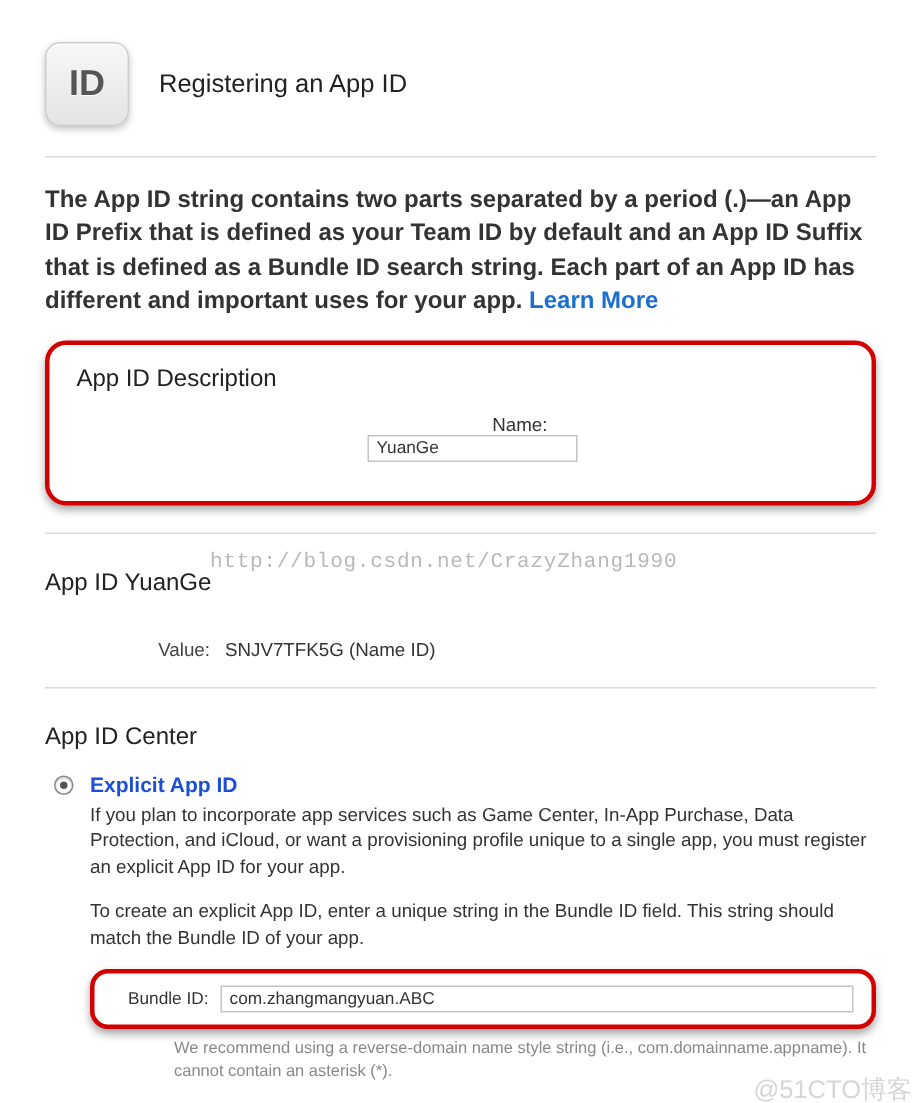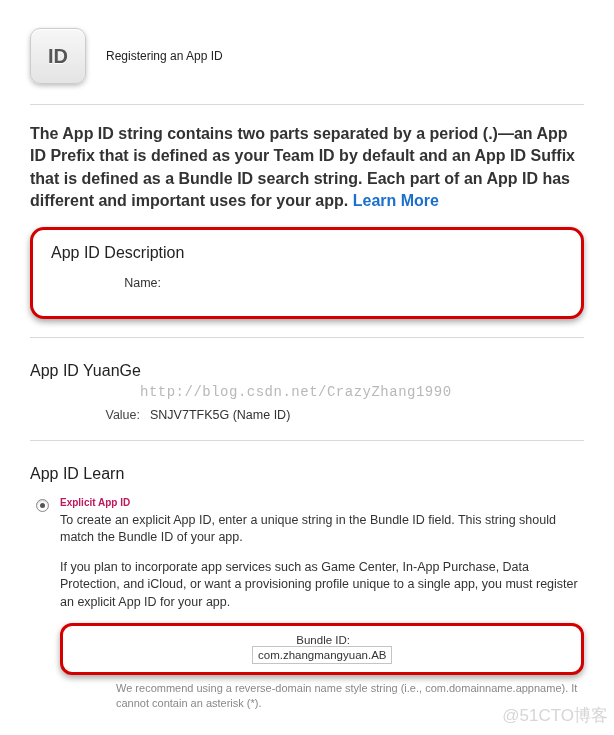--- a/index.html
+++ b/index.html
@@ -12,71 +12,71 @@
       position: relative;
     }
     .hdr { display: flex; align-items: center; gap: 20px; margin-bottom: 20px; }
     .id-icon {
       width: 56px; height: 56px;
       background: linear-gradient(#f7f7f7,#e4e4e4);
       border: 1px solid #ccc;
       border-radius: 10px;
       box-shadow: 0 2px 5px rgba(0,0,0,0.25), inset 0 1px 0 #fff;
       display: flex; align-items: center; justify-content: center;
-      font-weight: bold; font-size: 20px; color: #555;
+      font-weight: bold; font-size: 24px; color: #555;
       text-shadow: 0 1px 0 #fff;
     }
-    h1 { font-size: 12px; font-weight: 500; color: #222; }
+    h1 { font-size: 17px; font-weight: 500; color: #222; }
     .rule { border: none; border-top: 1px solid #d9d9d9; margin: 18px 0; }
     .intro { font-size: 16px; color: #333; line-height: 1.4; margin-bottom: 14px; font-weight: bold; }
     .link { color: #1a6fcf; cursor: pointer; }
     h2 { font-size: 16px; font-weight: 400; color: #222; margin-bottom: 14px; }
     .box {
       border: 3px solid #d40000;
       border-radius: 14px;
       box-shadow: 0 3px 6px rgba(0,0,0,0.35);
       padding: 14px 2px 22px 18px;
       margin-bottom: 10px;
       background: #fff;
     }
-    .row { display: flex; align-items: center; margin: 14px 0 4px 0; }
+    .row { display: flex; align-items: center; margin: 14px 0 4px 0; flex-direction: column; }
     .lbl { width: 120px; text-align: right; font-size: 12.5px; color: #333; padding-right: 10px; }
     .inp {
       flex: 1; border: 1px solid #c4c4c4;
       padding: 2px 5px; font-size: 11.5px; color: #333;
       height: 18px; background: #fff;
       font-family: inherit;
     }
     .hint { font-size: 11px; color: #888; margin-left: 130px; margin-top: 3px; }
     .sect { margin: 24px 0 12px 0; }
     .wm {
-      position: absolute; left: 140px; top: 384px;
+      position: absolute; left: 140px; top: 367px;
       color: #b8b8b8; font-family: "Courier New", monospace;
       font-size: 14px; pointer-events: none; letter-spacing: 0.5px;
     }
     .val-row { display: flex; margin-top: 28px; align-items: flex-end; }
     .val-lbl { width: 120px; text-align: right; font-size: 12.5px; color: #444; padding-right: 10px; }
     .val-txt { font-size: 12.5px; color: #333; }
     .sub { margin-left: 30px; position: relative; }
     .radio { position: absolute; left: -24px; top: 2px; width: 13px; height: 13px;
              border-radius: 50%; border: 1px solid #888; background: #fff;
              box-shadow: inset 0 1px 2px rgba(0,0,0,0.2);
              display: flex; align-items: center; justify-content: center; }
     .radio::after { content: ''; width: 5px; height: 5px; border-radius: 50%;
                     background: #555; }
-    .h3 { font-size: 10px; font-weight: bold; color: #be185d; margin-bottom: 4px; }
+    .h3 { font-size: 14px; font-weight: bold; color: #1d4ed8; margin-bottom: 4px; }
     .p { font-size: 12.5px; color: #333; line-height: 1.4; margin-bottom: 12px; }
     .box2 {
       border: 3px solid #d40000;
       border-radius: 12px;
       box-shadow: 0 3px 6px rgba(0,0,0,0.35);
       padding: 8px 12px;
       margin: 4px 0 6px 0;
       background: #fff;
-      display: flex; align-items: center; flex-direction: column;
+      display: flex; align-items: center;
     }
     .box2 .lbl2 { width: 72px; text-align: right; font-size: 11.5px; color: #333; padding-right: 8px; }
     .hint2 { font-size: 11px; color: #888; margin-left: 56px; line-height: 1.35; }
     .footer-wm { position: absolute; right: 6px; bottom: 6px; color: #d6d6d6; font-size: 17px; }
   </style>
 </head>
 <body>
 
 <div class="hdr">
   <div class="id-icon">ID</div>
@@ -86,43 +86,44 @@
 <hr class="rule">
 
 <p class="intro">
   <span>The App ID string contains two parts separated by a period (.)—an App ID Prefix that is defined as your Team ID by default and an App ID Suffix that is defined as a Bundle ID search string. Each part of an App ID has different and important uses for your app. </span><span class="link">Learn More</span>
 </p>
 
 <div class="box">
   <h2>App ID Description</h2>
   <div class="row">
     <div class="lbl">Name:</div>
+    <input class="inp" type="text" value="YuanGe" style="">
   </div>
 </div>
 
 <hr class="rule">
 
 <div class="sect">
   <h2>App ID YuanGe</h2>
   <div class="wm">http://blog.csdn.net/CrazyZhang1990</div>
   <div class="val-row">
     <div class="val-lbl">Value:</div>
     <div class="val-txt">SNJV7TFK5G (Name ID)</div>
   </div>
 </div>
 
 <hr class="rule">
 
 <div class="sect">
-  <h2>App ID Learn</h2>
+  <h2>App ID Center</h2>
   <div class="sub">
     <div class="radio"></div>
     <div class="h3">Explicit App ID</div>
+    <div class="p">If you plan to incorporate app services such as Game Center, In-App Purchase, Data Protection, and iCloud, or want a provisioning profile unique to a single app, you must register an explicit App ID for your app.</div>
     <div class="p">To create an explicit App ID, enter a unique string in the Bundle ID field. This string should match the Bundle ID of your app.</div>
-    <div class="p">If you plan to incorporate app services such as Game Center, In-App Purchase, Data Protection, and iCloud, or want a provisioning profile unique to a single app, you must register an explicit App ID for your app.</div>
     <div class="box2">
       <div class="lbl2">Bundle ID:</div>
       <input class="inp" type="text" value="com.zhangmangyuan.ABC" style="">
     </div>
     <div class="hint2">We recommend using a reverse-domain name style string (i.e., com.domainname.appname). It cannot contain an asterisk (*).</div>
   </div>
 </div>
 
 <div class="footer-wm">@51CTO博客</div>
 

